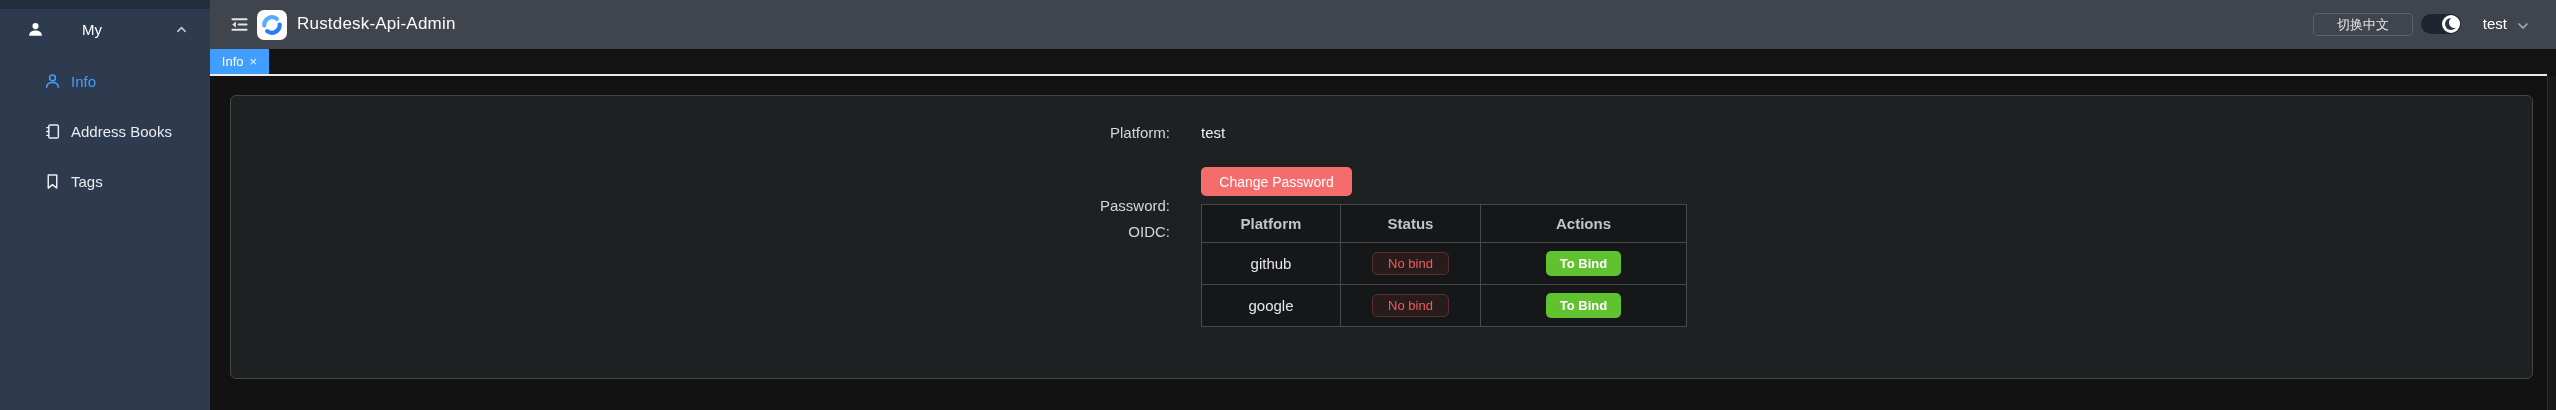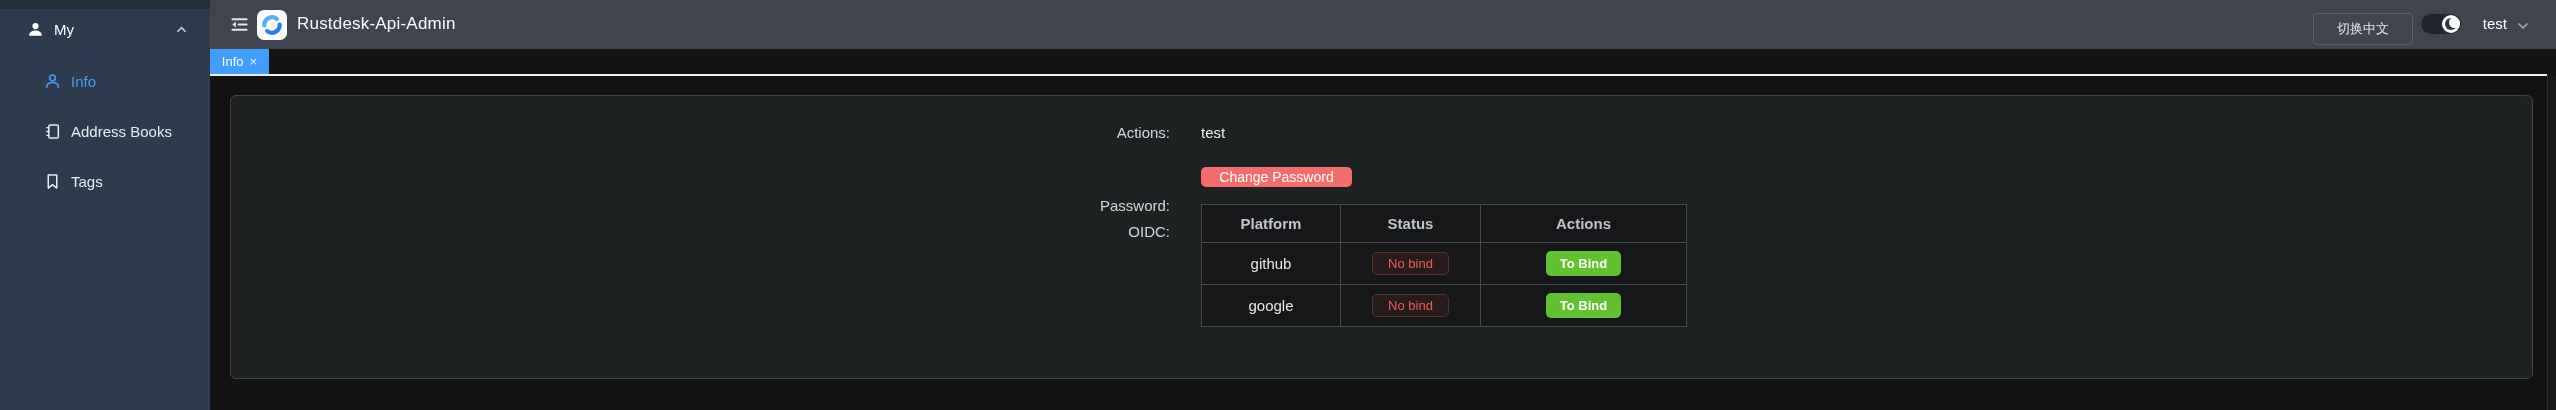--- a/index.html
+++ b/index.html
@@ -5,35 +5,35 @@
   * { margin:0; padding:0; box-sizing:border-box; }
   html,body { background:#000; }
   body { font-family:"Liberation Sans", sans-serif; }
   #screen {
     position:relative; width:2556px; height:410px; overflow:hidden;
     background:#121212; font-family:"Liberation Sans", sans-serif;
   }
   
   .sidebar { position:absolute; left:0; top:0; width:210px; height:410px; background:#2e3a4e; }
   .sidebar-topstrip { position:absolute; left:0; top:0; width:210px; height:9px; background:#242d3c; }
-  .menu-group { position:absolute; left:0; top:13px; width:210px; height:32px; display:flex; align-items:center; padding-left:27px; cursor:pointer; }
+  .menu-group { position:absolute; left:0; top:13px; width:210px; height:32px; display:flex; align-items:center; padding-left:27px; cursor:pointer;gap:28px; }
   .menu-group .glabel { color:#ffffff; font-size:15px; margin-left:10px; }
   .menu-group .chev { position:absolute; right:22px; top:10px; }
   .side-item { position:absolute; left:0; width:210px; height:30px; display:flex; align-items:center; padding-left:44px; cursor:pointer; }
   .side-item .ilabel { font-size:15px; margin-left:10px; color:#e8ebf0; }
   .side-item.active .ilabel { color:#409eff; }
   .item-info { top:66px; }
   .item-books { top:116px; }
   .item-tags { top:166px; }
   
   .topbar { position:absolute; left:210px; top:0; width:2346px; height:49px; background:#3f444d; }
   .fold-btn { position:absolute; left:20px; top:15px; cursor:pointer; }
   .logo { position:absolute; left:47px; top:10px; width:30px; height:30px; }
   .app-title { position:absolute; left:87px; top:14px; font-size:17px; font-weight:500; color:#fafbfc; letter-spacing:0.2px; }
-  .lang-btn { position:absolute; right:143px; top:13px; width:100px; height:32px; border:1px solid #5b6067; border-radius:4px; background:transparent; color:#e7e9ec; font-size:13px; display:flex; align-items:center; justify-content:center; cursor:pointer; font-family:"Liberation Sans", sans-serif; }
+  .lang-btn { position:absolute; right:143px; top:13px; width:100px; height:23px; border:1px solid #5b6067; border-radius:4px; background:transparent; color:#e7e9ec; font-size:13px; display:flex; align-items:center; justify-content:center; cursor:pointer; font-family:"Liberation Sans", sans-serif; }
   .theme-switch { position:absolute; right:95px; top:14px; width:40px; height:20px; background:#1e2430; border-radius:10px; cursor:pointer; }
   .theme-switch .knob { position:absolute; right:1px; top:1px; width:18px; height:18px; background:#ffffff; border-radius:50%; overflow:hidden; }
   .theme-switch .moon { position:absolute; top:3px; left:2.5px; width:12px; height:12px; border-radius:50%; background:#2b3444; }
   .theme-switch .moon:after { content:''; position:absolute; top:-1.5px; left:4px; width:11px; height:11px; border-radius:50%; background:#ffffff; }
   .user-name { position:absolute; right:49px; top:15px; font-size:15px; color:#ffffff; cursor:pointer; }
   .user-chev { position:absolute; right:26px; top:19px; cursor:pointer; }
   
   .tabbar { position:absolute; left:210px; top:49px; width:2346px; height:25px; background:#131313; }
   .tab { position:absolute; left:0; top:0; width:59px; height:25px; background:#409eff; display:flex; align-items:center; justify-content:center; gap:6px; cursor:pointer; }
   .tab .tlabel { color:#ffffff; font-size:13px; }
@@ -43,21 +43,21 @@
   .content { position:absolute; left:210px; top:76px; width:2346px; height:334px; background:#121212; }
   .scroll-gutter-line { position:absolute; left:2547px; top:76px; width:1px; height:334px; background:#2c2c2c; }
   .scroll-gutter { position:absolute; left:2548px; top:76px; width:8px; height:334px; background:#17181a; }
   .panel { position:absolute; left:230px; top:95px; width:2303px; height:284px; background:#1e2122; border:1px solid #434548; border-radius:6px; }
   
   .form-label { position:absolute; left:870px; width:300px; text-align:right; font-size:15px; color:#d3d6db; }
   .lbl-username { top:124px; }
   .lbl-password { top:174px;margin-top:23px; }
   .lbl-oidc { top:223px; }
   .val-username { position:absolute; left:1201px; top:124px; font-size:15px; color:#eff1f3; }
-  .btn-danger { position:absolute; left:1201px; top:167px; width:151px; height:20px; background:#f56c6c; border:none; border-radius:5px; color:#ffffff; font-size:14px; display:flex; align-items:center; justify-content:center; cursor:pointer; font-family:"Liberation Sans", sans-serif; }
+  .btn-danger { position:absolute; left:1201px; top:167px; width:151px; height:29px; background:#f56c6c; border:none; border-radius:5px; color:#ffffff; font-size:14px; display:flex; align-items:center; justify-content:center; cursor:pointer; font-family:"Liberation Sans", sans-serif; }
   
   .oidc-table { position:absolute; left:1201px; top:204px; border-collapse:collapse; table-layout:fixed; }
   .oidc-table th, .oidc-table td { border:1px solid #48494b; background:#161718; text-align:center; vertical-align:middle; }
   .oidc-table th { height:38px; font-size:15px; font-weight:700; color:#c0c4cb; }
   .oidc-table td { height:42px; font-size:15px; color:#e6e7e9; }
   .badge-nobind { display:inline-block; padding:3px 15px; background:#281b1b; border:1px solid #5a2f2f; border-radius:5px; color:#f25b5b; font-size:13px; }
   .btn-bind { display:inline-block; padding:5px 14px; background:#60c22f; border:none; border-radius:5px; color:#ffffff; font-size:13px; font-weight:600; cursor:pointer; font-family:"Liberation Sans", sans-serif;text-align:right; }
   svg { display:block; }
 </style>
 </head>
@@ -151,21 +151,21 @@
       <span class="tclose">×</span>
     </div>
   </div>
   <div class="tab-divider"></div>
 
   <div class="content"></div>
   <div class="panel"></div>
   <div class="scroll-gutter-line"></div>
   <div class="scroll-gutter"></div>
 
-  <div class="form-label lbl-username">Actions:</div>
+  <div class="form-label lbl-username">Platform:</div>
   <div class="val-username">test</div>
 
   <div class="form-label lbl-password">Password:</div>
   <button class="btn-danger">Change Password</button>
 
   <div class="form-label lbl-oidc">OIDC:</div>
 
   <table class="oidc-table">
     <colgroup>
         <col style="width:139px">

